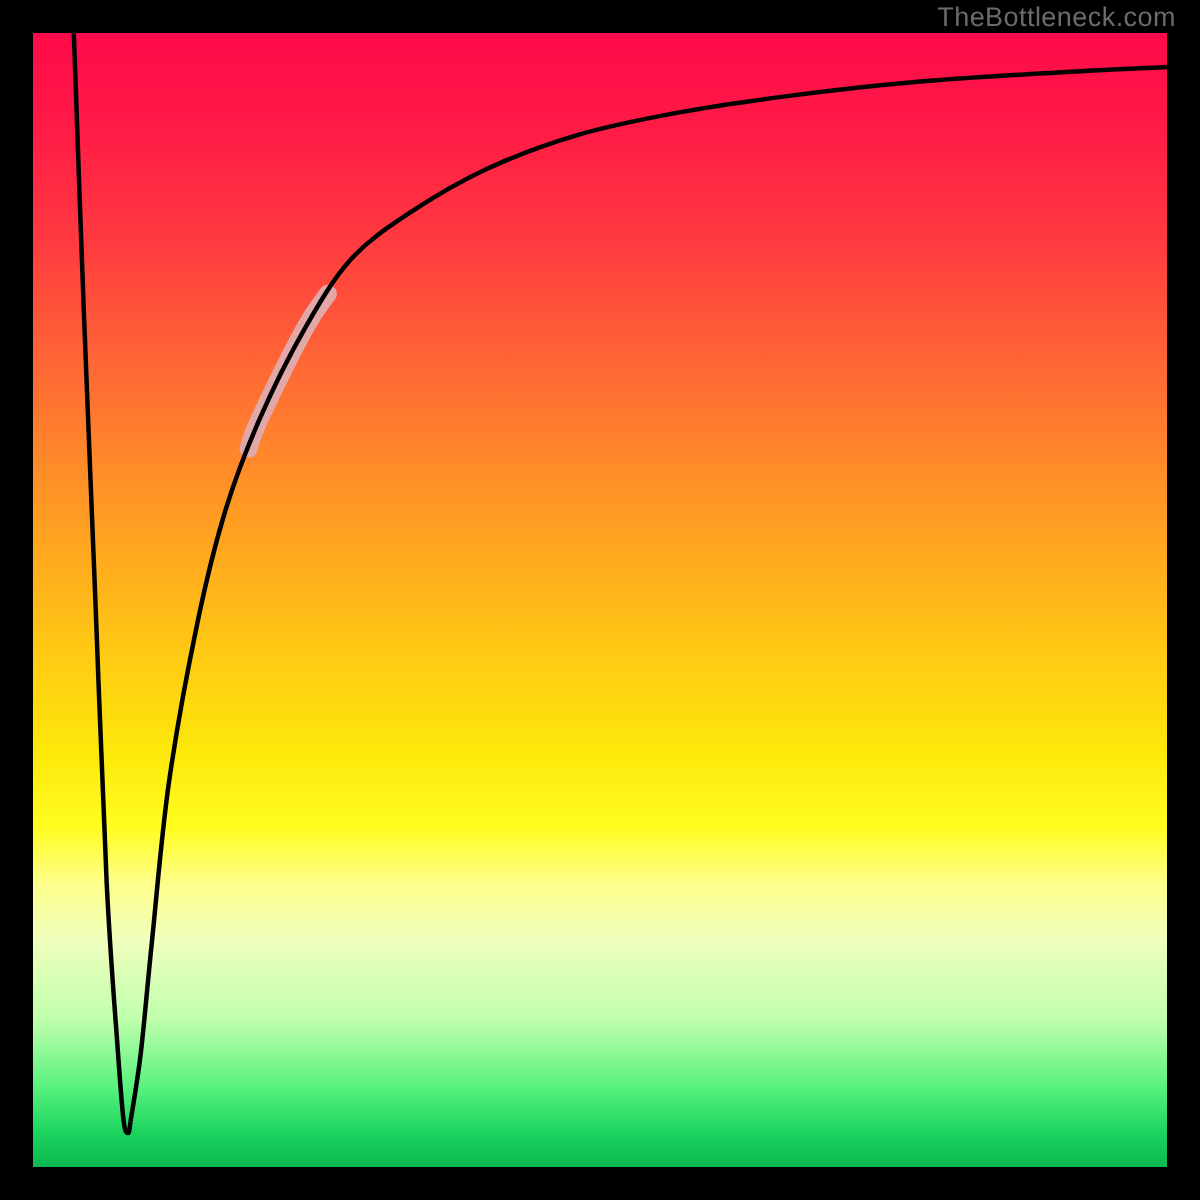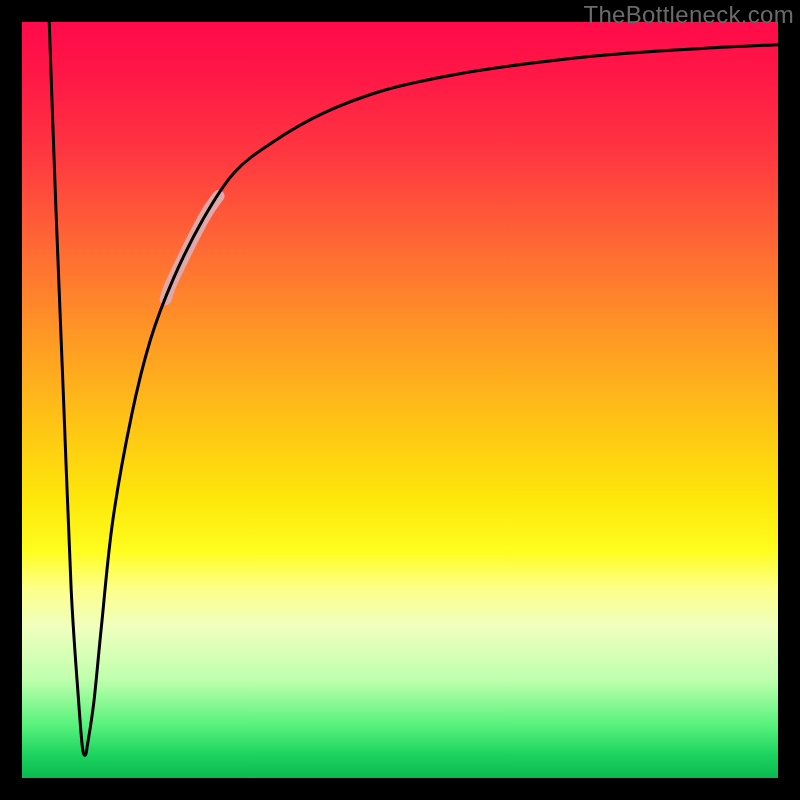--- a/index.html
+++ b/index.html
@@ -37,23 +37,23 @@
       #f0ffbe 80%,
       #bfffad 87%,
       #57f27c 93%,
       #1cd35f 97%,
       #0bb84e 100%
     );
   }
   .attribution {
     position: absolute;
     top: 1px;
-    right: 6px;
+    right: 16px;
     color: #6b6b6b;
-    font-size: 24px;
+    font-size: 18px;
     letter-spacing: 0.3px;
     font-family: Arial, Helvetica, sans-serif;
   }
   svg.curves {
     position: absolute;
     inset: 0;
     width: 800px;
     height: 800px;
     overflow: visible;
   }

